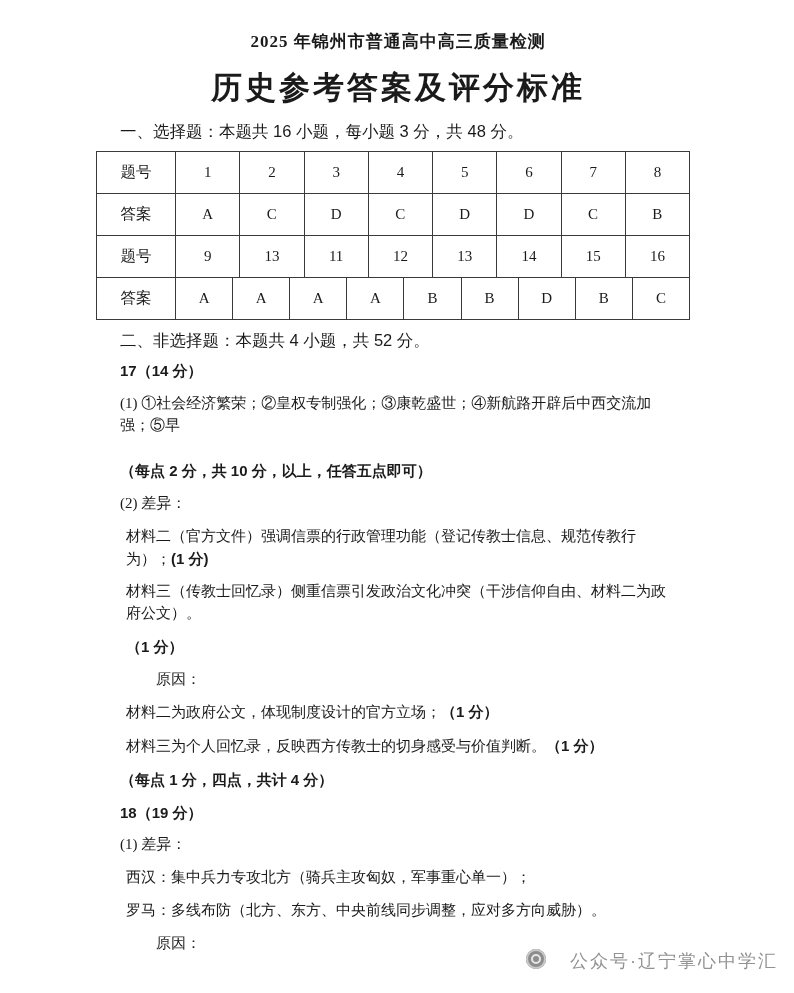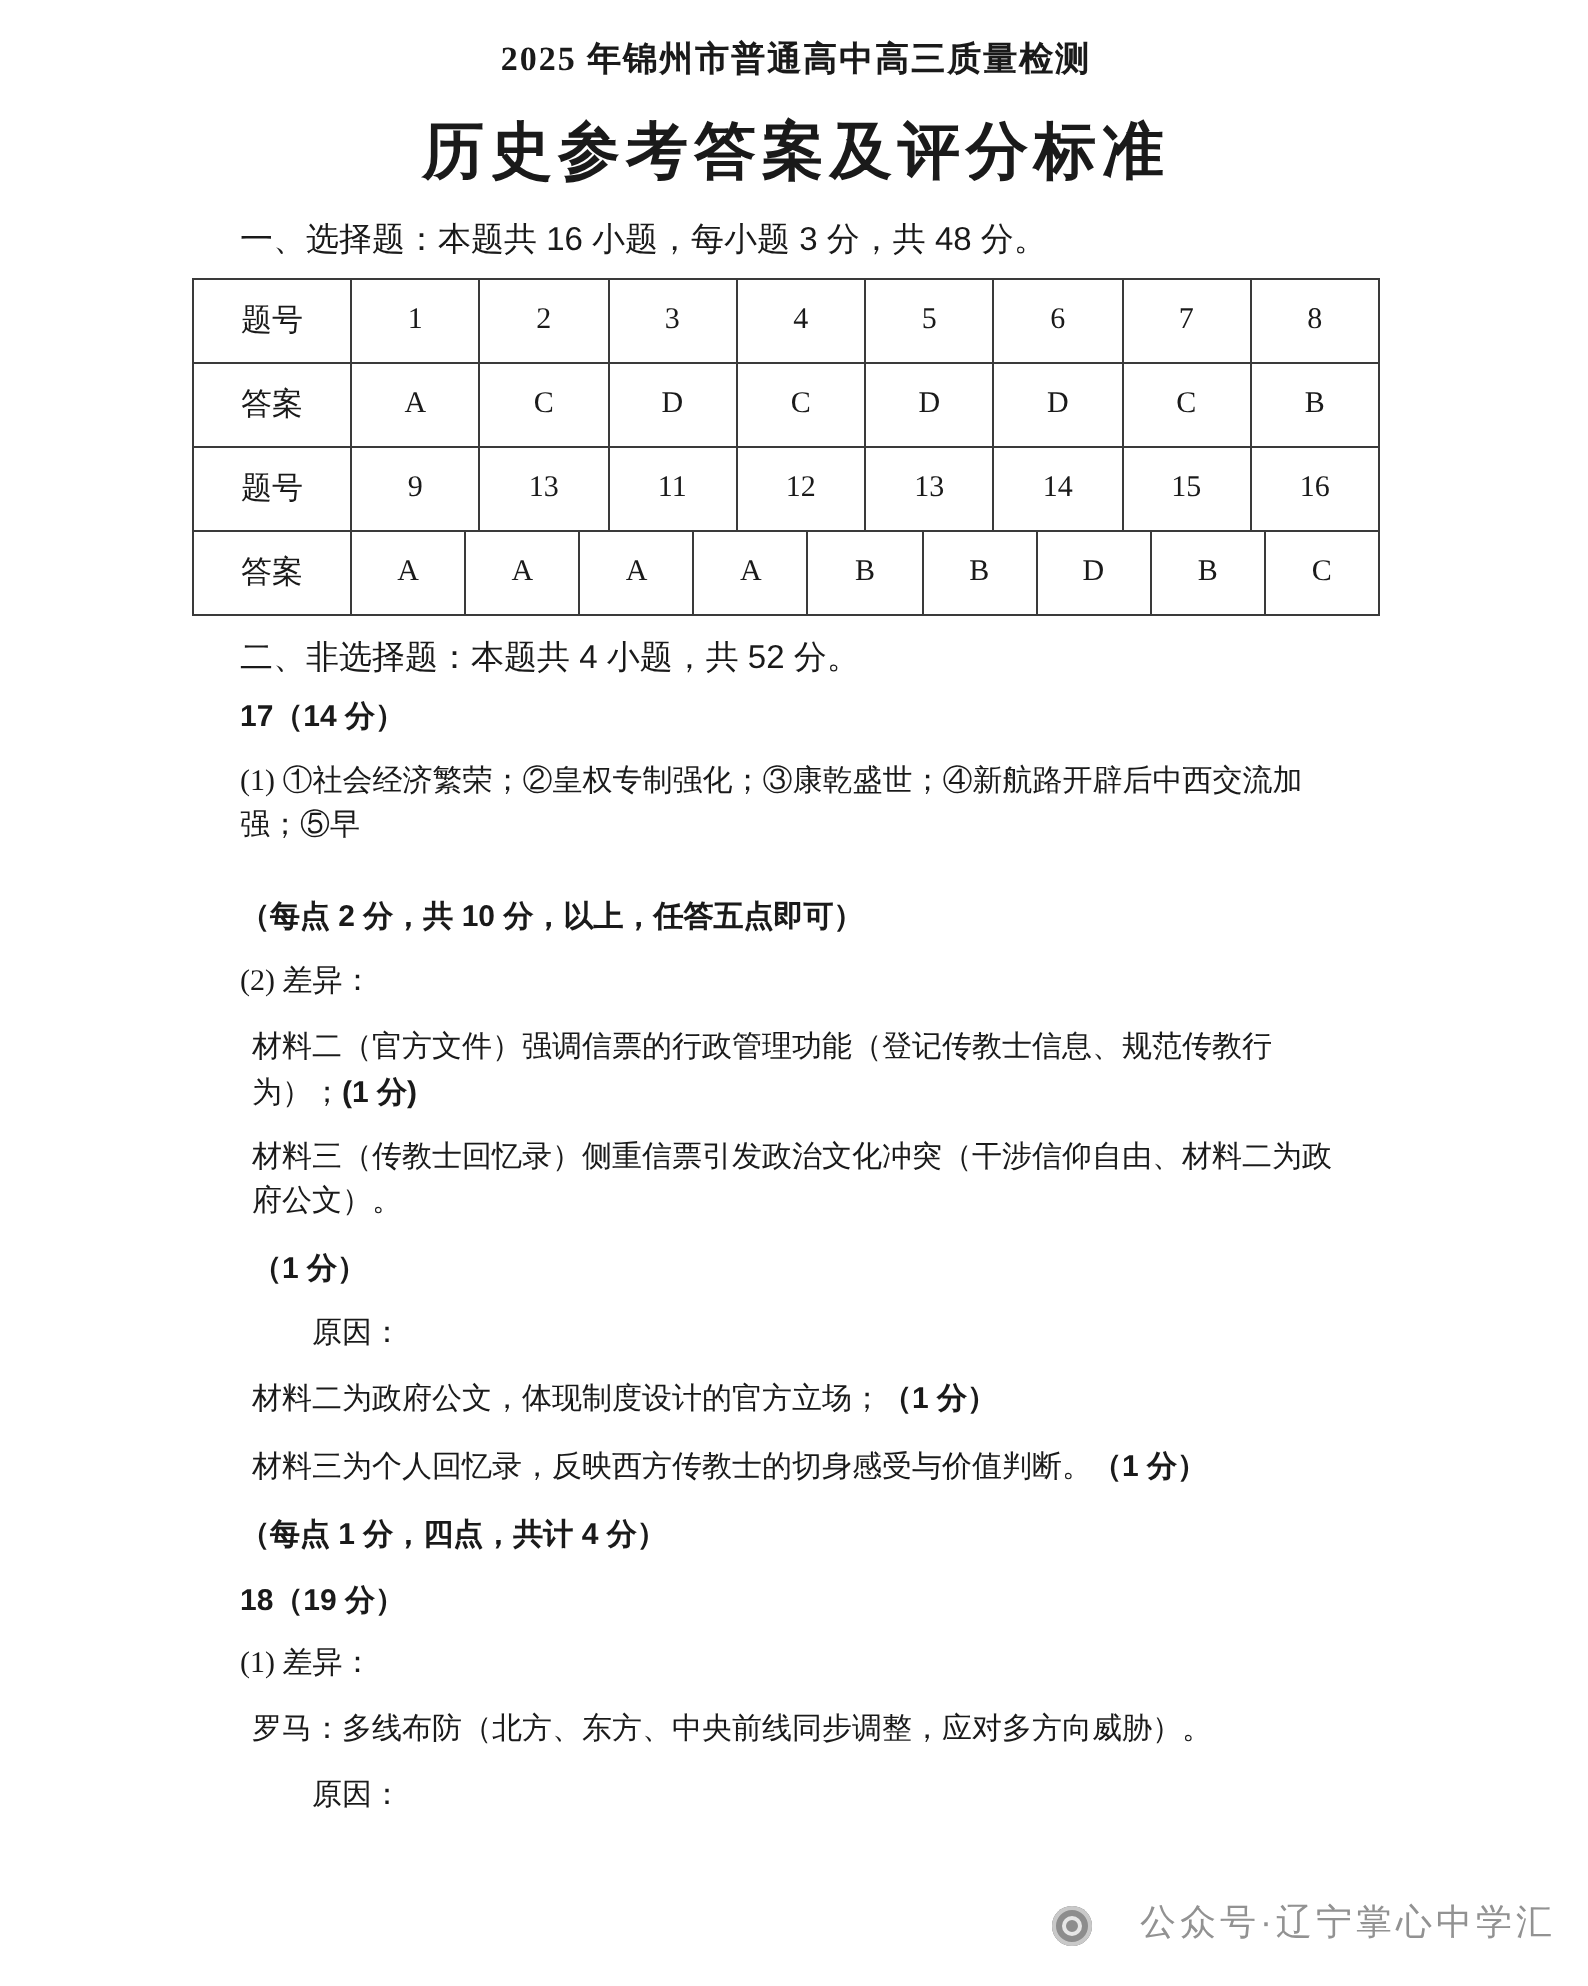--- a/index.html
+++ b/index.html
@@ -1,21 +1,21 @@
 <!DOCTYPE html>
 <html><head>
 <meta charset="utf-8">
 <style>
   html, body { margin: 0; padding: 0; background: #ffffff; }
   .page {
     position: relative;
     width: 794px;
     height: 993px;
     box-sizing: border-box;
-    padding: 18px 118px 0 120px;
+    padding: 30px 118px 0 120px;
     background: #ffffff;
     font-family: "Liberation Serif", serif;
     color: #1a1a1a;
     overflow: hidden;
   }
   .doc-header {
     text-align: center;
     font-weight: bold;
     font-size: 17px;
     letter-spacing: 1px;
@@ -68,21 +68,21 @@
     font-family: "Liberation Sans", sans-serif;
   }
   .ind-sm { padding-left: 6px; }
   .ind-md { padding-left: 36px; }
   
   .watermark {
     position: absolute;
     right: 16px;
     bottom: 20px;
     display: flex;
-    align-items: flex-end;
+    align-items: flex-start;
     gap: 24px;
     color: #929292;
     font-family: "Liberation Sans", sans-serif;
     font-size: 18px;
     letter-spacing: 2px;
   }
   .wm-icon {
     width: 20px;
     height: 20px;
     border-radius: 50%;
@@ -171,20 +171,21 @@
   <div class="line ind-sm"><span>材料二为政府公文，体现制度设计的官方立场；</span><span class="score">（1 分）</span></div>
 
   <div class="line ind-sm"><span>材料三为个人回忆录，反映西方传教士的切身感受与价值判断。</span><span class="score">（1 分）</span></div>
 
   <div class="line sans-bold">（每点 1 分，四点，共计 4 分）</div>
 
   <div class="line sans-bold">18（19 分）</div>
 
   <div class="line">(1) 差异：</div>
 
+  <div class="line ind-sm">西汉：集中兵力专攻北方（骑兵主攻匈奴，军事重心单一）；</div>
 
   <div class="line ind-sm">罗马：多线布防（北方、东方、中央前线同步调整，应对多方向威胁）。</div>
 
   <div class="line ind-md">原因：</div>
 
   <div class="watermark">
     <span class="wm-icon"></span>
     <span class="wm-text">公众号·辽宁掌心中学汇</span>
   </div>
 

